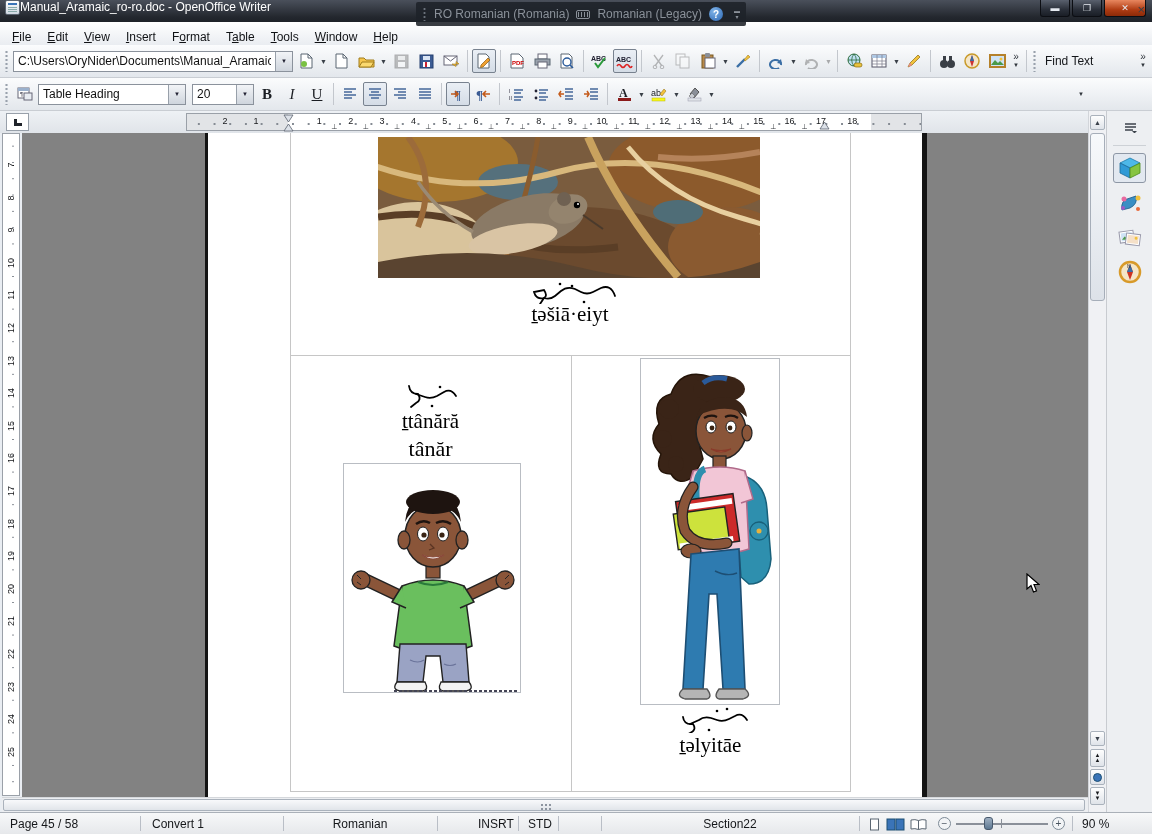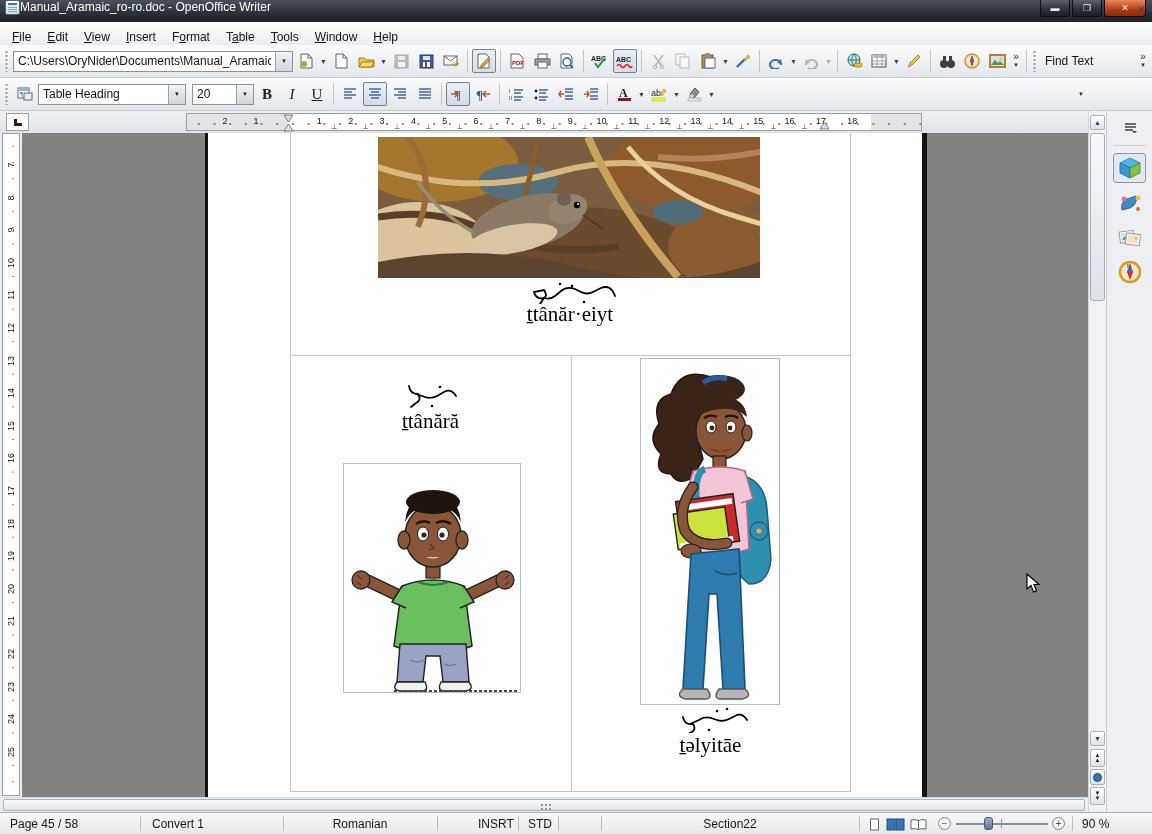--- a/index.html
+++ b/index.html
@@ -95,20 +95,31 @@
   <div class="titlebar">
     <span class="appicon"></span>
     <span>Manual_Aramaic_ro-ro.doc - OpenOffice Writer</span>
   </div>
   <div class="winbtns">
     <div class="wbtn">▬</div>
     <div class="wbtn">❐</div>
     <div class="wbtn close">✕</div>
   </div>
 
+  <div class="langbar">
+    <span class="lgrip"></span>
+    <span>RO Romanian (Romania)</span>
+    <span class="kbicon"></span>
+    <span>Romanian (Legacy)</span>
+    <span class="helpdot">?</span>
+    <span class="lbctl">
+        <span>▬</span>
+        <span>▾</span>
+      </span>
+  </div>
 
   <div class="menubar">
       <span id="menuitems" style="display:flex">
         <span class="menu-item"><u>F</u>ile</span>
         <span class="menu-item"><u>E</u>dit</span>
         <span class="menu-item"><u>V</u>iew</span>
         <span class="menu-item"><u>I</u>nsert</span>
         <span class="menu-item">F<u>o</u>rmat</span>
         <span class="menu-item">T<u>a</u>ble</span>
         <span class="menu-item"><u>T</u>ools</span>
@@ -474,31 +485,32 @@
 
       <div class="caption" style="top:145px;height:26px">
         <svg class="syr" width="100" height="26">
             <path d="M95 18 q-4 -12 -14 -8 l-8 4 q-6 3 -12 0 l-6 -3 q-8 -3 -14 2 l-6 5 q-5 4 -11 2" fill="none" stroke="#000" stroke-width="1.8" stroke-linecap="round"></path>
             <path d="M24 20 q-8 2 -10 -6 l10 -2 q4 6 0 8 l-4 6" fill="none" stroke="#000" stroke-width="1.8" stroke-linecap="round"></path>
             <circle cx="52" cy="8" r="1.3"></circle>
             <circle cx="64" cy="24" r="1.3"></circle>
             <circle cx="40" cy="6" r="1.3"></circle>
           </svg>
       </div>
-      <div class="caption translit" style="top:169px">ṯtânăr·eiyt</div>
+      <div class="caption translit" style="top:169px">ṯəšiā·eiyt</div>
 
       <div class="capL" style="top:249px;height:26px">
         <svg class="syr" width="58" height="27">
             <path d="M54 14 q-5 -8 -12 -4 l-7 4 q-6 3 -12 1 l-9 -3" fill="none" stroke="#000" stroke-width="1.8" stroke-linecap="round"></path>
             <path d="M16 12 q-8 0 -9 -8 M16 12 q4 6 -2 9 l-5 4" fill="none" stroke="#000" stroke-width="1.8" stroke-linecap="round"></path>
             <circle cx="38" cy="5" r="1.3"></circle>
             <circle cx="30" cy="24" r="1.3"></circle>
           </svg>
       </div>
       <div class="capL translit" style="top:276px">ṯtânără</div>
+      <div class="capL ro-serif" style="top:303px">tânăr</div>
 
       <svg class="imgbox" style="left:135px;top:330px" width="178" height="230">
         <rect width="178" height="230" fill="#fff"></rect>
         <path d="M62 135 L20 115" stroke="#222" stroke-width="13" stroke-linecap="round"></path>
         <path d="M62 135 L20 115" stroke="#8a5539" stroke-width="10" stroke-linecap="round"></path>
         <path d="M116 135 L158 115" stroke="#222" stroke-width="13" stroke-linecap="round"></path>
         <path d="M116 135 L158 115" stroke="#8a5539" stroke-width="10" stroke-linecap="round"></path>
         <circle cx="17" cy="116" r="9" fill="#8a5539" stroke="#222" stroke-width="1.3"></circle>
         <path d="M13 111l4 4M13 118l4 3" stroke="#222" stroke-width="1"></path>
         <circle cx="161" cy="116" r="9" fill="#8a5539" stroke="#222" stroke-width="1.3"></circle>

